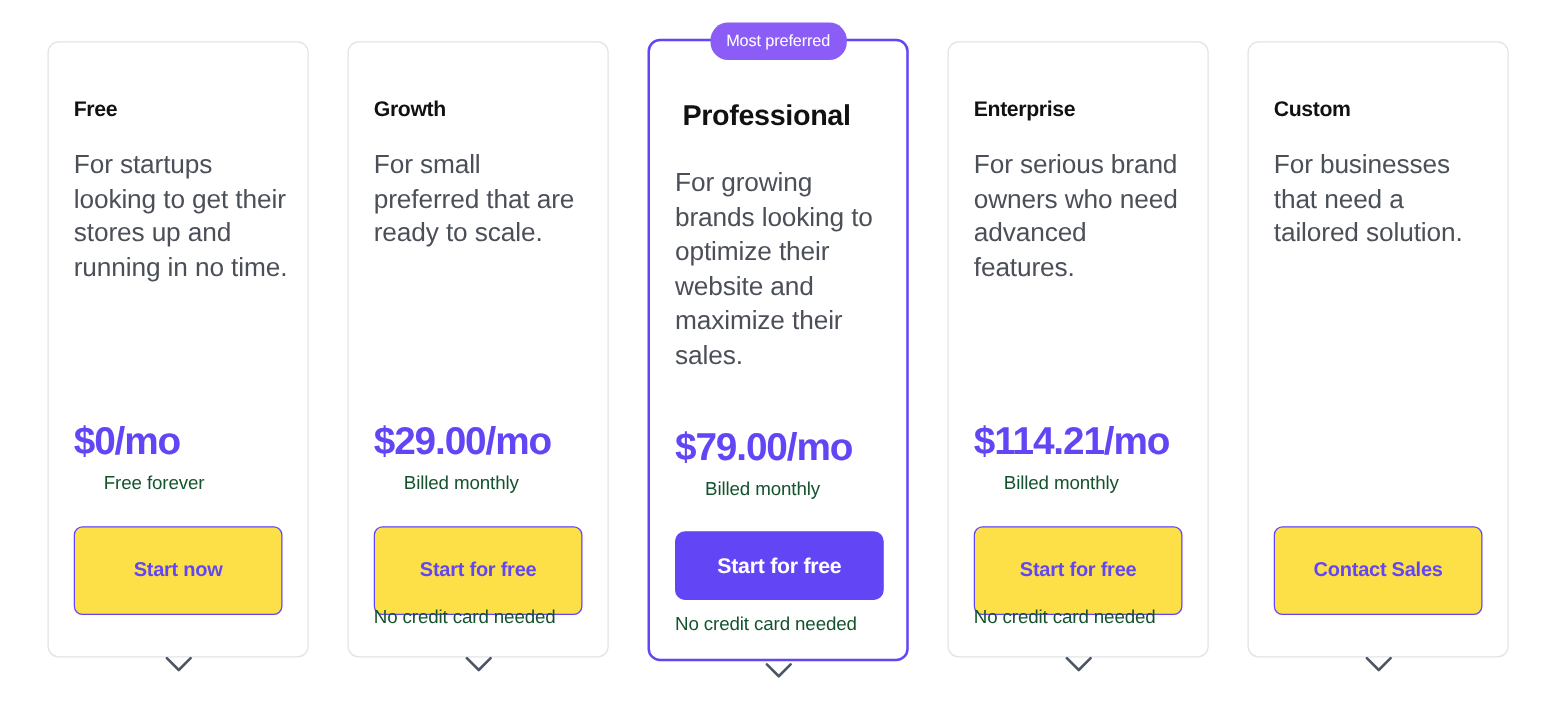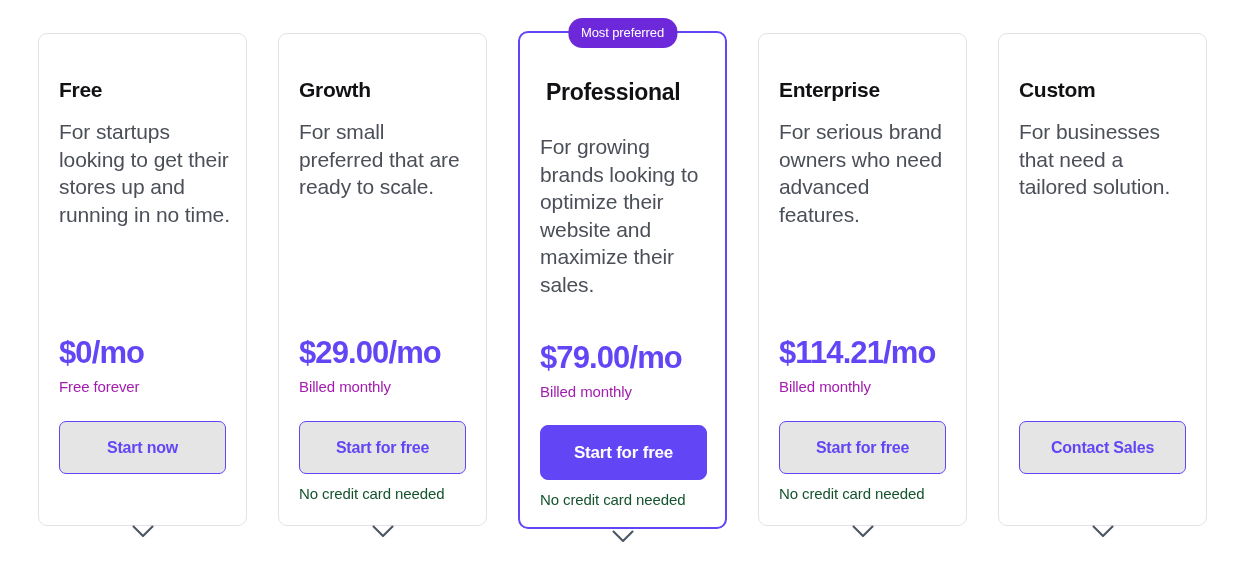--- a/index.html
+++ b/index.html
@@ -46,37 +46,37 @@
   .card-1 { left: 278px; }
   .card-2 { left: 518px; }
   .card-3 { left: 758px; }
   .card-4 { left: 998px; }
 
   .badge {
     position: absolute;
     top: -15px;
     left: 50%;
     transform: translateX(-50%);
-    background: #6d28d9;
+    background: #8b5cf6;
     color: #ffffff;
     font-size: 13px;
     font-weight: 400;
     line-height: 1;
     padding: 8px 13px 9px;
     border-radius: 14px;
     white-space: nowrap;
     letter-spacing: -0.1px;
   }
 
   .plan-name {
     position: absolute;
     left: 20px;
     top: 44px;
     margin: 0;
-    font-size: 21px;
+    font-size: 17px;
     font-weight: 700;
     color: #111114;
     letter-spacing: -0.3px;
   }
   .featured .plan-name {
     left: 26px;
     top: 46px;
     font-size: 23px;
   }
 
@@ -109,38 +109,39 @@
     font-size: 31px;
     font-weight: 700;
     color: #6246f5;
     letter-spacing: -0.9px;
     line-height: 1;
   }
 
   .billing {
     margin-top: 11px;
     font-size: 15px;
-    color: #a21caf;
-    letter-spacing: -0.1px;
-    line-height: 1;
+    color: #14532d;
+    letter-spacing: -0.1px;
+    line-height: 1;
+    margin-left: 24px;
   }
 
   .cta {
     position: absolute;
     left: 20px;
     top: 387px;
     width: 167px;
-    height: 53px;
+    height: 71px;
     box-sizing: border-box;
     display: flex;
     align-items: center;
     justify-content: center;
     border: 1px solid #6246f5;
     border-radius: 7px;
-    background: #e5e5e5;
+    background: #fde047;
     color: #6246f5;
     font-size: 16px;
     font-weight: 700;
     letter-spacing: -0.2px;
     cursor: pointer;
     font-family: "Liberation Sans", sans-serif;
     padding: 0;
   }
   .featured .cta {
     left: 20px;

